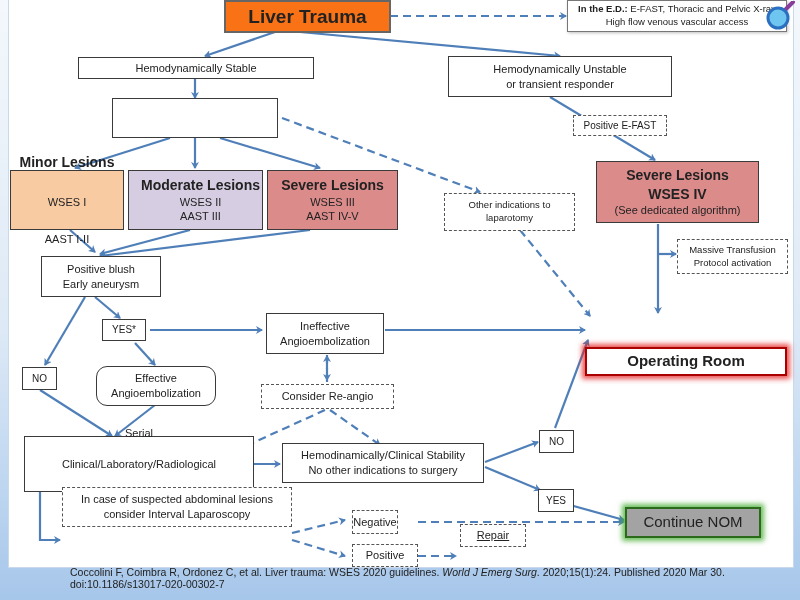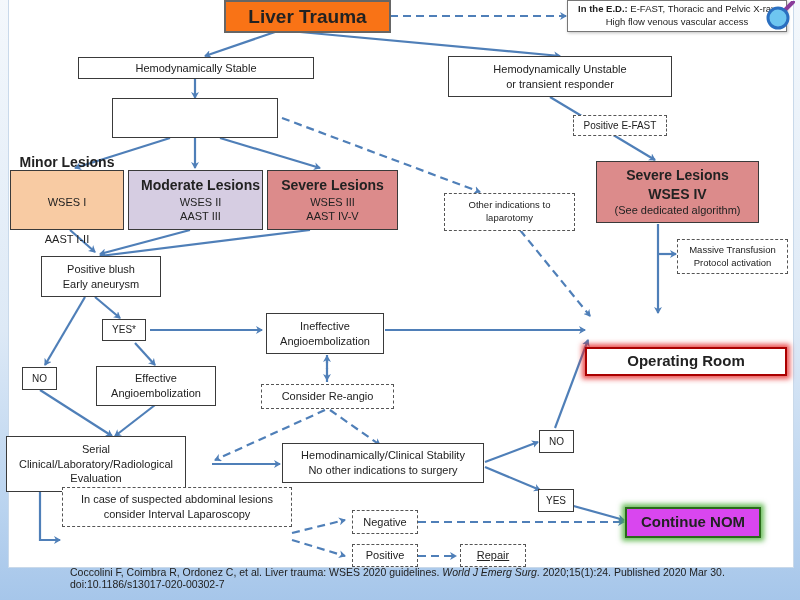--- a/index.html
+++ b/index.html
@@ -12,21 +12,21 @@
   .box { position:absolute; box-sizing:border-box; display:flex; flex-direction:column;
     align-items:center; justify-content:center; text-align:center; color:#222;
     background:#fff; border:1.5px solid #3a3a3a; font-size:11px; line-height:1.35; z-index:2; }
   .dashed { border:1.5px dashed #555; }
   .title { font-size:19px; font-weight:bold; background:#f97316; border:2px solid #666; }
   .bold13 { font-weight:bold; font-size:14px; }
   .minor { background:#f8cba3; }
   .moderate { background:#d6cde2; }
   .severe { background:#dc8b8b; }
   .or { border:2px solid #a00; box-shadow:0 0 5px 3px rgba(230,30,30,0.75); font-weight:bold; font-size:15px; }
-  .nom { background:#d946ef; border:2px solid #2a6a1a; box-shadow:0 0 5px 3px rgba(60,170,40,0.75); font-weight:bold; font-size:15px; }
+  .nom { background:#a3a3a3; border:2px solid #2a6a1a; box-shadow:0 0 5px 3px rgba(60,170,40,0.75); font-weight:normal; font-size:15px; }
   .ed { font-size:9.5px; border:1.5px solid #777; box-shadow:1px 1px 3px rgba(0,0,0,0.25); }
   .ed b { font-weight:bold;margin-top:28px; }
   #magnifier { position:absolute; left:765px; top:1px; width:30px; height:30px; z-index:3; }
   #citation { position:absolute; left:70px; top:566px; font-size:10.5px; color:#222; line-height:1.15; z-index:3; }
   #citation i { font-style:italic; }
 </style>
 </head>
 <body>
 
 <div id="canvas"></div>
@@ -143,28 +143,28 @@
 
 <div class="box" style="left:266px;top:313px;width:118px;height:41px;">
   <div>Ineffective</div>
   <div>Angioembolization</div>
 </div>
 
 <div class="box or" style="left:585px;top:323px;width:202px;height:29px;margin-top:24px;">Operating Room</div>
 
 <div class="box" style="left:22px;top:367px;width:35px;height:23px;font-size:10px;">NO</div>
 
-<div class="box" style="left:96px;top:366px;width:120px;height:40px;">
+<div class="box" style="left:96px;top:366px;width:120px;height:40px;border-radius:11px;">
   <div>Effective</div>
   <div>Angioembolization</div>
 </div>
 
 <div class="box dashed" style="left:261px;top:384px;width:133px;height:25px;">Consider Re-angio</div>
 
-<div class="box" style="left:6px;top:436px;width:180px;height:56px;">
+<div class="box" style="left:24px;top:436px;width:230px;height:56px;gap:16px;">
   <div>Serial</div>
   <div>Clinical/Laboratory/Radiological</div>
   <div>Evaluation</div>
 </div>
 
 <div class="box" style="left:282px;top:443px;width:202px;height:40px;">
   <div>Hemodinamically/Clinical Stability</div>
   <div>No other indications to surgery</div>
 </div>
 
@@ -172,20 +172,20 @@
 
 <div class="box" style="left:538px;top:489px;width:36px;height:23px;font-size:10px;">YES</div>
 
 <div class="box nom" style="left:625px;top:507px;width:136px;height:31px;">Continue NOM</div>
 
 <div class="box dashed" style="left:62px;top:487px;width:230px;height:40px;">
   <div>In case of suspected abdominal lesions</div>
   <div>consider Interval Laparoscopy</div>
 </div>
 
-<div class="box dashed" style="left:352px;top:510px;width:66px;height:24px;">Negative</div>
+<div class="box dashed" style="left:352px;top:510px;width:46px;height:24px;">Negative</div>
 <div class="box dashed" style="left:352px;top:544px;width:66px;height:23px;">Positive</div>
-<div class="box dashed" style="left:460px;top:544px;width:66px;height:23px;text-decoration:underline;">Repair</div>
+<div class="box dashed" style="left:460px;top:524px;width:66px;height:23px;text-decoration:underline;">Repair</div>
 
 <div id="citation">
   <div><span>Coccolini F, Coimbra R, Ordonez C, et al. Liver trauma: WSES 2020 guidelines. </span><i>World J Emerg Surg</i><span>. 2020;15(1):24. Published 2020 Mar 30.</span></div>
   <div>doi:10.1186/s13017-020-00302-7</div>
 </div>
 
 </body></html>

